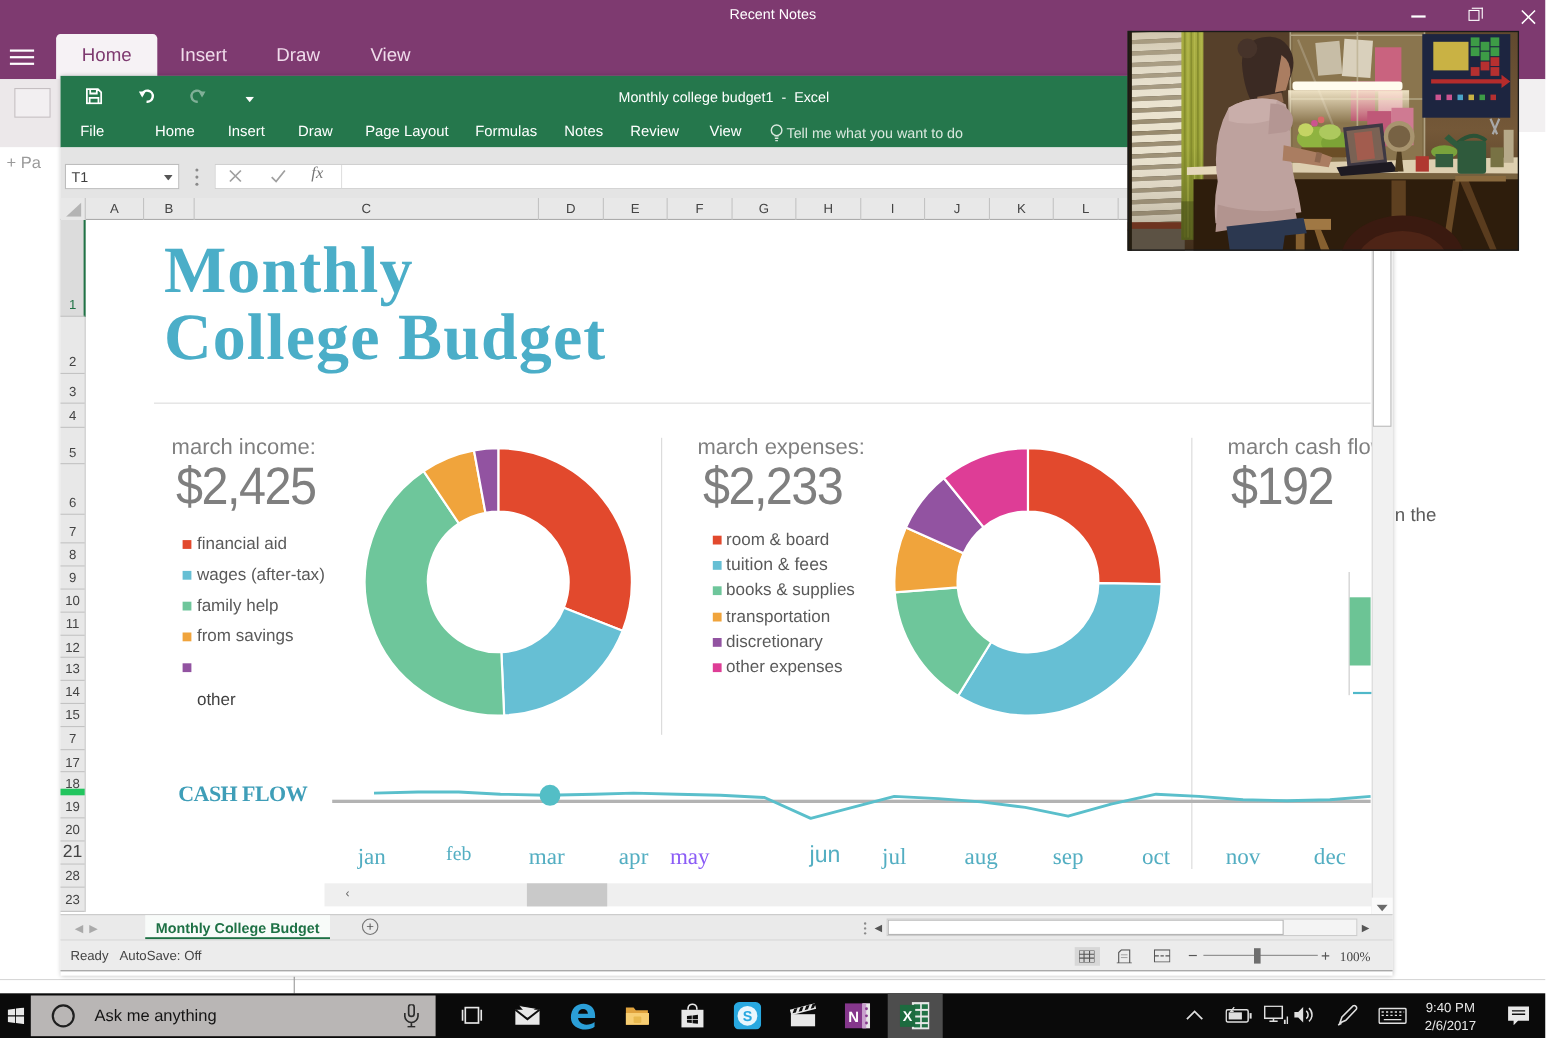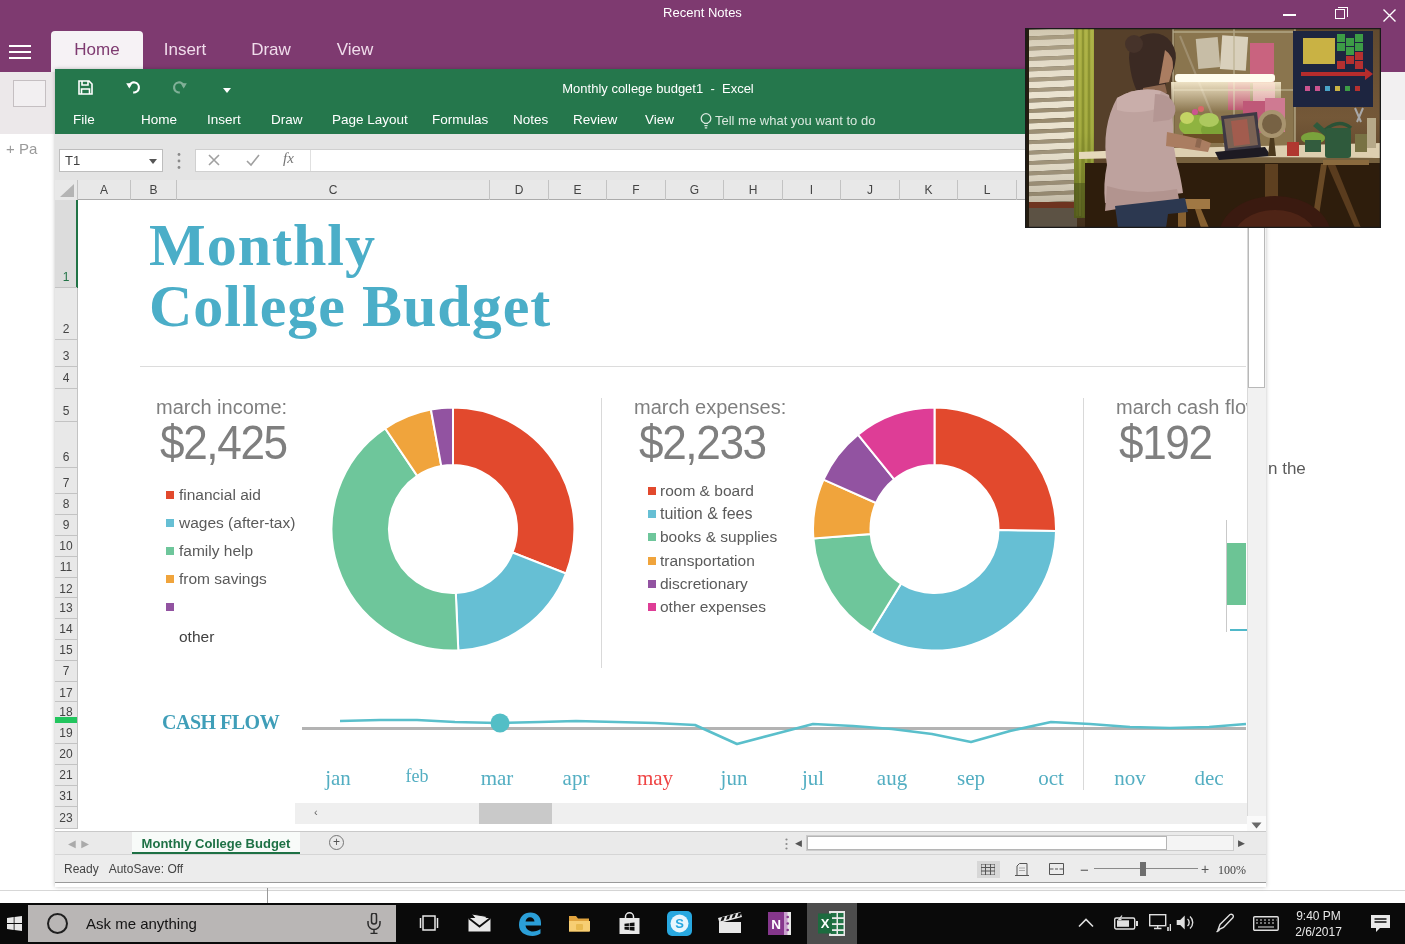--- a/index.html
+++ b/index.html
@@ -138,22 +138,22 @@
 <div class="abs" style="left:55px;top:557px;width:22px;height:21px;border-bottom:1px solid #c3c3c3;color:#444;font-size:12px;text-align:center;padding-top:1px;line-height:18px;">11</div>
 <div class="abs" style="left:55px;top:578px;width:22px;height:20px;border-bottom:1px solid #c3c3c3;color:#444;font-size:12px;text-align:center;padding-top:2px;line-height:18px;">12</div>
 <div class="abs" style="left:55px;top:598px;width:22px;height:21px;border-bottom:1px solid #c3c3c3;color:#444;font-size:12px;text-align:center;padding-top:1px;line-height:18px;">13</div>
 <div class="abs" style="left:55px;top:619px;width:22px;height:21px;border-bottom:1px solid #c3c3c3;color:#444;font-size:12px;text-align:center;padding-top:1px;line-height:18px;">14</div>
 <div class="abs" style="left:55px;top:640px;width:22px;height:21px;border-bottom:1px solid #c3c3c3;color:#444;font-size:12px;text-align:center;padding-top:1px;line-height:18px;">15</div>
 <div class="abs" style="left:55px;top:661px;width:22px;height:21px;border-bottom:1px solid #c3c3c3;color:#444;font-size:12px;text-align:center;padding-top:1px;line-height:18px;">7</div>
 <div class="abs" style="left:55px;top:682px;width:22px;height:20px;border-bottom:1px solid #c3c3c3;color:#444;font-size:12px;text-align:center;padding-top:2px;line-height:18px;">17</div>
 <div class="abs" style="left:55px;top:702px;width:22px;height:21px;border-bottom:6px solid #22c55e;color:#444;font-size:12px;text-align:center;padding-top:1px;line-height:18px;">18</div>
 <div class="abs" style="left:55px;top:723px;width:22px;height:21px;border-bottom:1px solid #c3c3c3;color:#444;font-size:12px;text-align:center;padding-top:1px;line-height:18px;">19</div>
 <div class="abs" style="left:55px;top:744px;width:22px;height:21px;border-bottom:1px solid #c3c3c3;color:#444;font-size:12px;text-align:center;padding-top:1px;line-height:18px;">20</div>
-<div class="abs" style="left:55px;top:765px;width:22px;height:21px;border-bottom:1px solid #c3c3c3;color:#444;font-size:12px;text-align:center;padding-top:1px;line-height:18px;">21</div>
-<div class="abs" style="left:55px;top:786px;width:22px;height:21px;border-bottom:1px solid #c3c3c3;color:#444;font-size:12px;text-align:center;padding-top:1px;line-height:18px;">31</div>
+<div class="abs" style="left:55px;top:765px;width:22px;height:21px;border-bottom:1px solid #c3c3c3;color:#444;font-size:16px;text-align:center;padding-top:1px;line-height:18px;">21</div>
+<div class="abs" style="left:55px;top:786px;width:22px;height:21px;border-bottom:1px solid #c3c3c3;color:#444;font-size:12px;text-align:center;padding-top:1px;line-height:18px;">28</div>
 <div class="abs" style="left:55px;top:807px;width:22px;height:22px;border-bottom:1px solid #c3c3c3;color:#444;font-size:12px;text-align:center;padding-top:2px;line-height:18px;">23</div>
 
 <div class="abs" style="left:78px;top:200px;width:1169px;height:629px;background:#fff;"></div>
 
 <div class="abs" style="left:149px;top:215px;font-family:'Liberation Serif',serif;font-weight:bold;color:#4baec8;font-size:60px;line-height:61px;letter-spacing:1px;">Monthly<br>College Budget</div>
 <div class="abs" style="left:140px;top:366px;width:1106px;height:1px;background:#dcdcdc;"></div>
 <div class="abs" style="left:601px;top:398px;width:1px;height:270px;background:#d9d9d9;"></div>
 <div class="abs" style="left:1083px;top:398px;width:1px;height:392px;background:#d9d9d9;"></div>
 <div class="abs" style="left:156px;top:396px;color:#7f7f7f;font-size:20px;">march income:</div>
 <div class="abs" style="left:160px;top:415px;color:#7f7f7f;font-size:48px;letter-spacing:-1.5px;transform:scaleX(0.92);transform-origin:left top;">$2,425</div>
@@ -204,22 +204,22 @@
 <div class="abs" style="left:162px;top:711px;font-family:'Liberation Serif',serif;font-weight:bold;color:#3f9eb8;font-size:20px;letter-spacing:-0.5px;">CASH FLOW</div>
 <div class="abs" style="left:302px;top:727px;width:944px;height:3px;background:#b3b3b3;"></div>
 <svg class="abs" style="left:290px;top:700px;" width="960" height="60" viewBox="290 700 960 60">
     <polyline points="340,721 380,720 417,720 455,722 497,723 540,722 576,721 616,722 655,723 695,725 737,744 775,734 813,724 853,726 892,729 932,734 971,742 1010,731 1051,722 1090,724 1130,727 1170,728 1209,727 1246,724" fill="none" stroke="#5abfcb" stroke-width="2.6" stroke-linejoin="round"></polyline>
     <circle cx="500" cy="723" r="9.5" fill="#53bec6"></circle>
   </svg>
 <div class="abs" style="left:308px;top:766px;width:60px;text-align:center;font-family:'Liberation Serif',serif;color:#53aec2;font-size:21px;">jan</div>
 <div class="abs" style="left:387px;top:766px;width:60px;text-align:center;font-family:'Liberation Serif',serif;color:#53aec2;font-size:18px;">feb</div>
 <div class="abs" style="left:467px;top:766px;width:60px;text-align:center;font-family:'Liberation Serif',serif;color:#53aec2;font-size:21px;">mar</div>
 <div class="abs" style="left:546px;top:766px;width:60px;text-align:center;font-family:'Liberation Serif',serif;color:#53aec2;font-size:21px;">apr</div>
-<div class="abs" style="left:625px;top:766px;width:60px;text-align:center;font-family:'Liberation Serif',serif;color:#ef4444;font-size:21px;">may</div>
-<div class="abs" style="left:704px;top:766px;width:60px;text-align:center;font-family:Liberation Serif, serif;color:#53aec2;font-size:21px;">jun</div>
+<div class="abs" style="left:609px;top:766px;width:60px;text-align:left;font-family:'Liberation Serif',serif;color:#8b5cf6;font-size:21px;">may</div>
+<div class="abs" style="left:704px;top:766px;width:60px;text-align:right;font-family:Liberation Sans, sans-serif;color:#53aec2;font-size:21px;">jun</div>
 <div class="abs" style="left:783px;top:766px;width:60px;text-align:center;font-family:'Liberation Serif',serif;color:#53aec2;font-size:21px;">jul</div>
 <div class="abs" style="left:862px;top:766px;width:60px;text-align:center;font-family:'Liberation Serif',serif;color:#53aec2;font-size:21px;">aug</div>
 <div class="abs" style="left:941px;top:766px;width:60px;text-align:center;font-family:'Liberation Serif',serif;color:#53aec2;font-size:21px;">sep</div>
 <div class="abs" style="left:1021px;top:766px;width:60px;text-align:center;font-family:'Liberation Serif',serif;color:#53aec2;font-size:21px;">oct</div>
 <div class="abs" style="left:1100px;top:766px;width:60px;text-align:center;font-family:'Liberation Serif',serif;color:#53aec2;font-size:21px;">nov</div>
 <div class="abs" style="left:1179px;top:766px;width:60px;text-align:center;font-family:'Liberation Serif',serif;color:#53aec2;font-size:21px;">dec</div>
 <div class="abs" style="left:295px;top:803px;width:952px;height:21px;background:#efefef;"></div>
 <div class="abs" style="left:314px;top:806px;color:#666;font-size:11px;">‹</div>
 <div class="abs" style="left:479px;top:803px;width:73px;height:21px;background:#c9c9c9;"></div>
 

